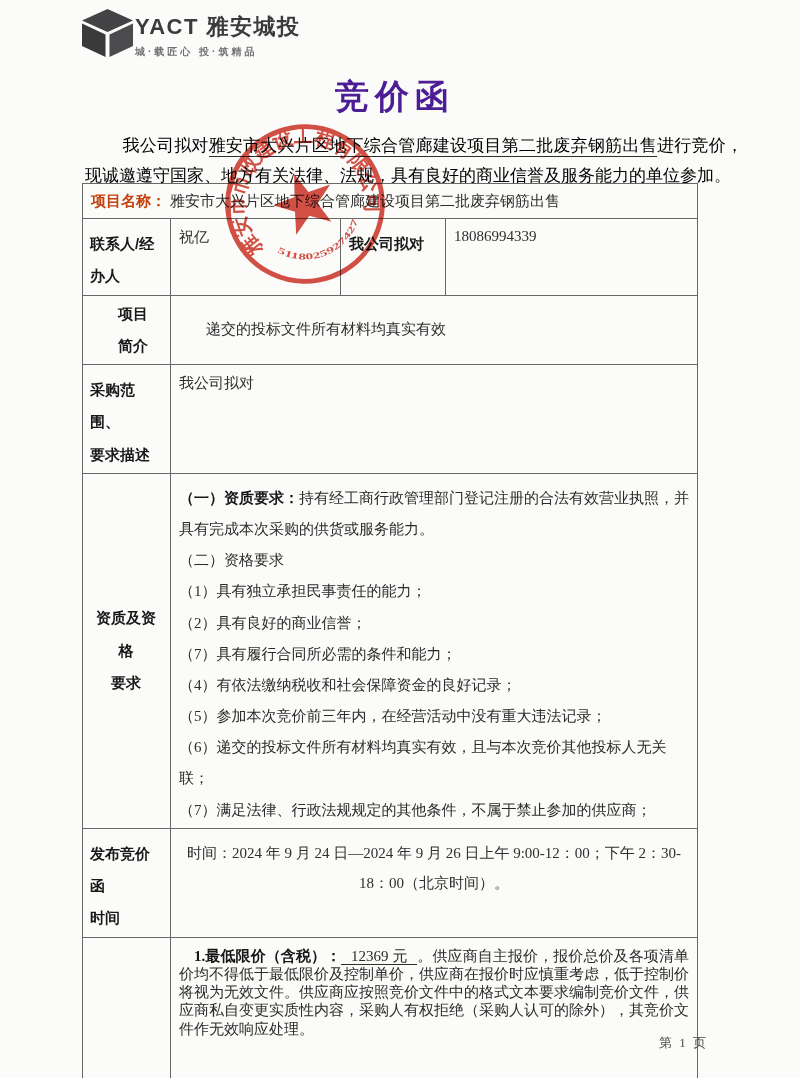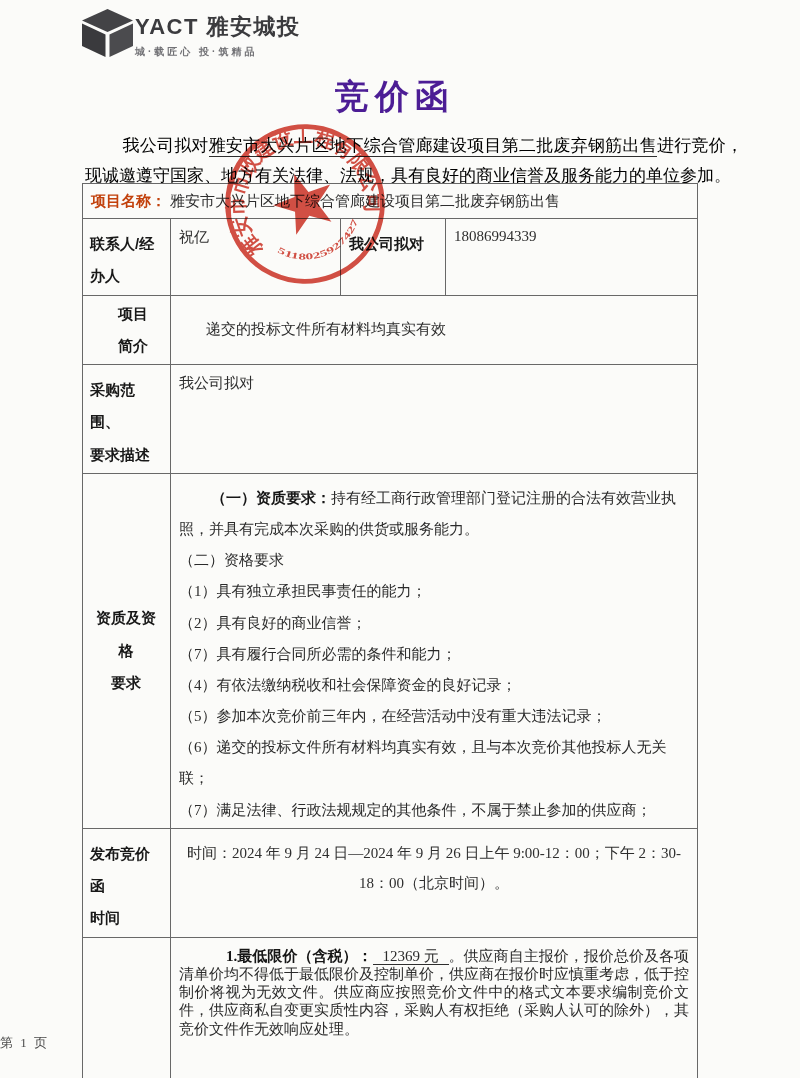--- a/index.html
+++ b/index.html
@@ -69,39 +69,39 @@
   tr.r5 td{height:56px;}
   tr.r6 td{height:62px;}
   tr.r7 td{height:330px;}
   tr.r8 td{height:64px;}
   tr.r9 td{height:131px;}
   .qual p{margin:0;line-height:2.08;}
   .sched p{margin:0;line-height:1.75;}
   .pub{line-height:2.0;text-align:center;}
   .quote p{margin:0;line-height:1.22;text-align:justify;}
   .quote .ind{text-indent:1em;}
-  .bold-seg{font-weight:700;color:#161616;margin-left:32px;}
+  .bold-seg{font-weight:700;color:#161616;}
   .u2{border-bottom:1.5px solid #2e2e2e;padding:0 6px;}
 
   
   .stamp{
     position:absolute;left:221px;top:120px;width:168px;height:168px;
     color:#cf382b;opacity:.88;mix-blend-mode:multiply;
     transform:rotate(-20deg);
     pointer-events:none;
   }
   .stamp svg{width:100%;height:100%;}
   .stamp text{
     font-family:"Liberation Serif","DejaVu Serif",serif;
     font-weight:700;fill:currentColor;
   }
 
   
   .footer{
-    position:absolute;left:0;top:1034px;width:708px;text-align:left;
+    position:absolute;left:0;top:1034px;width:708px;text-align:right;
     font-size:13px;color:#4c4c4c;letter-spacing:2px;
   }
 </style>
 </head>
 <body>
 
 <div class="page">
 
   <div class="logo">
     <svg class="logo-cube" viewBox="0 0 55 50">

